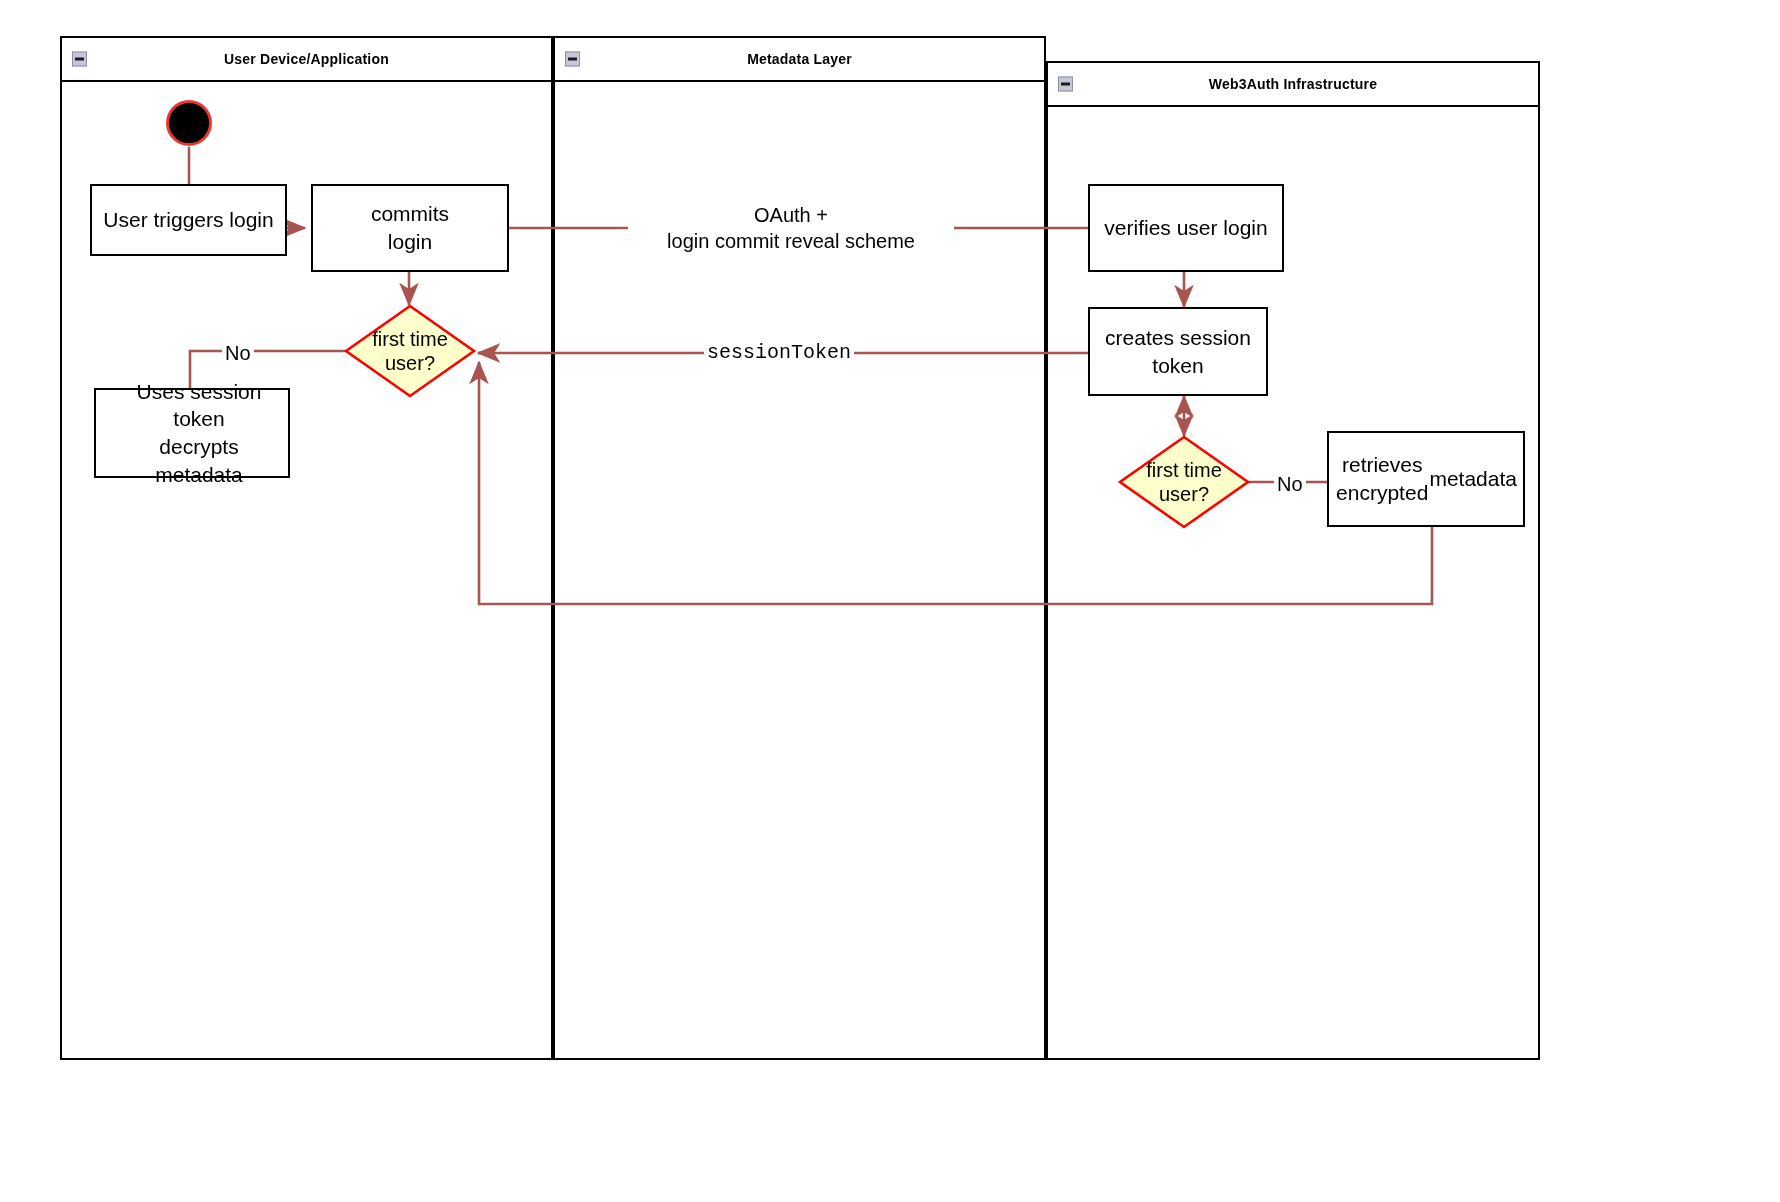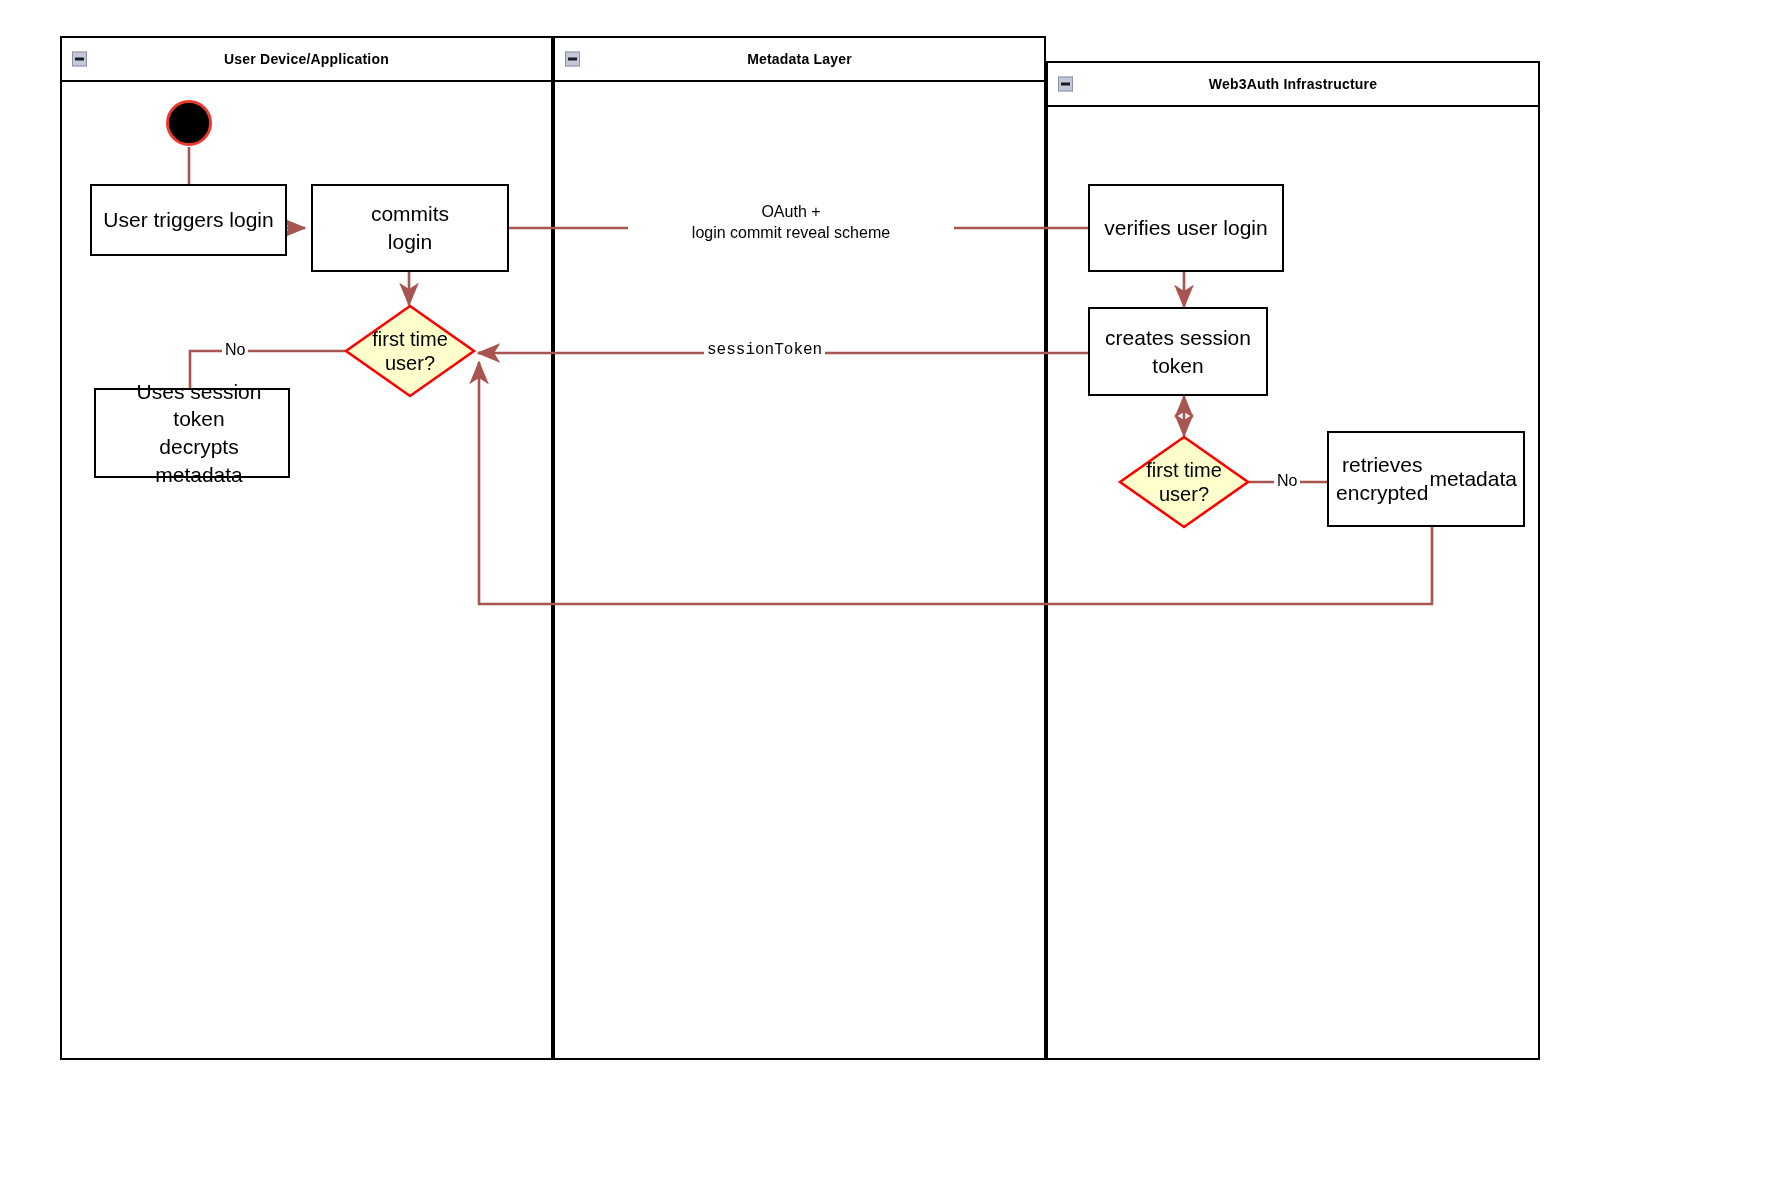--- a/index.html
+++ b/index.html
@@ -99,21 +99,21 @@
     flex-direction: column;
     justify-content: center;
     text-align: center;
     font-size: 20px;
     color: #000000;
     line-height: 1.22;
     pointer-events: none;
   }
   .edge-label {
     position: absolute;
-    font-size: 16px;
+    font-size: 20px;
     color: #000000;
     background: #ffffff;
     white-space: nowrap;
     text-align: center;
     line-height: 1.3;
     padding: 0 3px;
   }
   #edges {
     position: absolute;
     left: 0;

